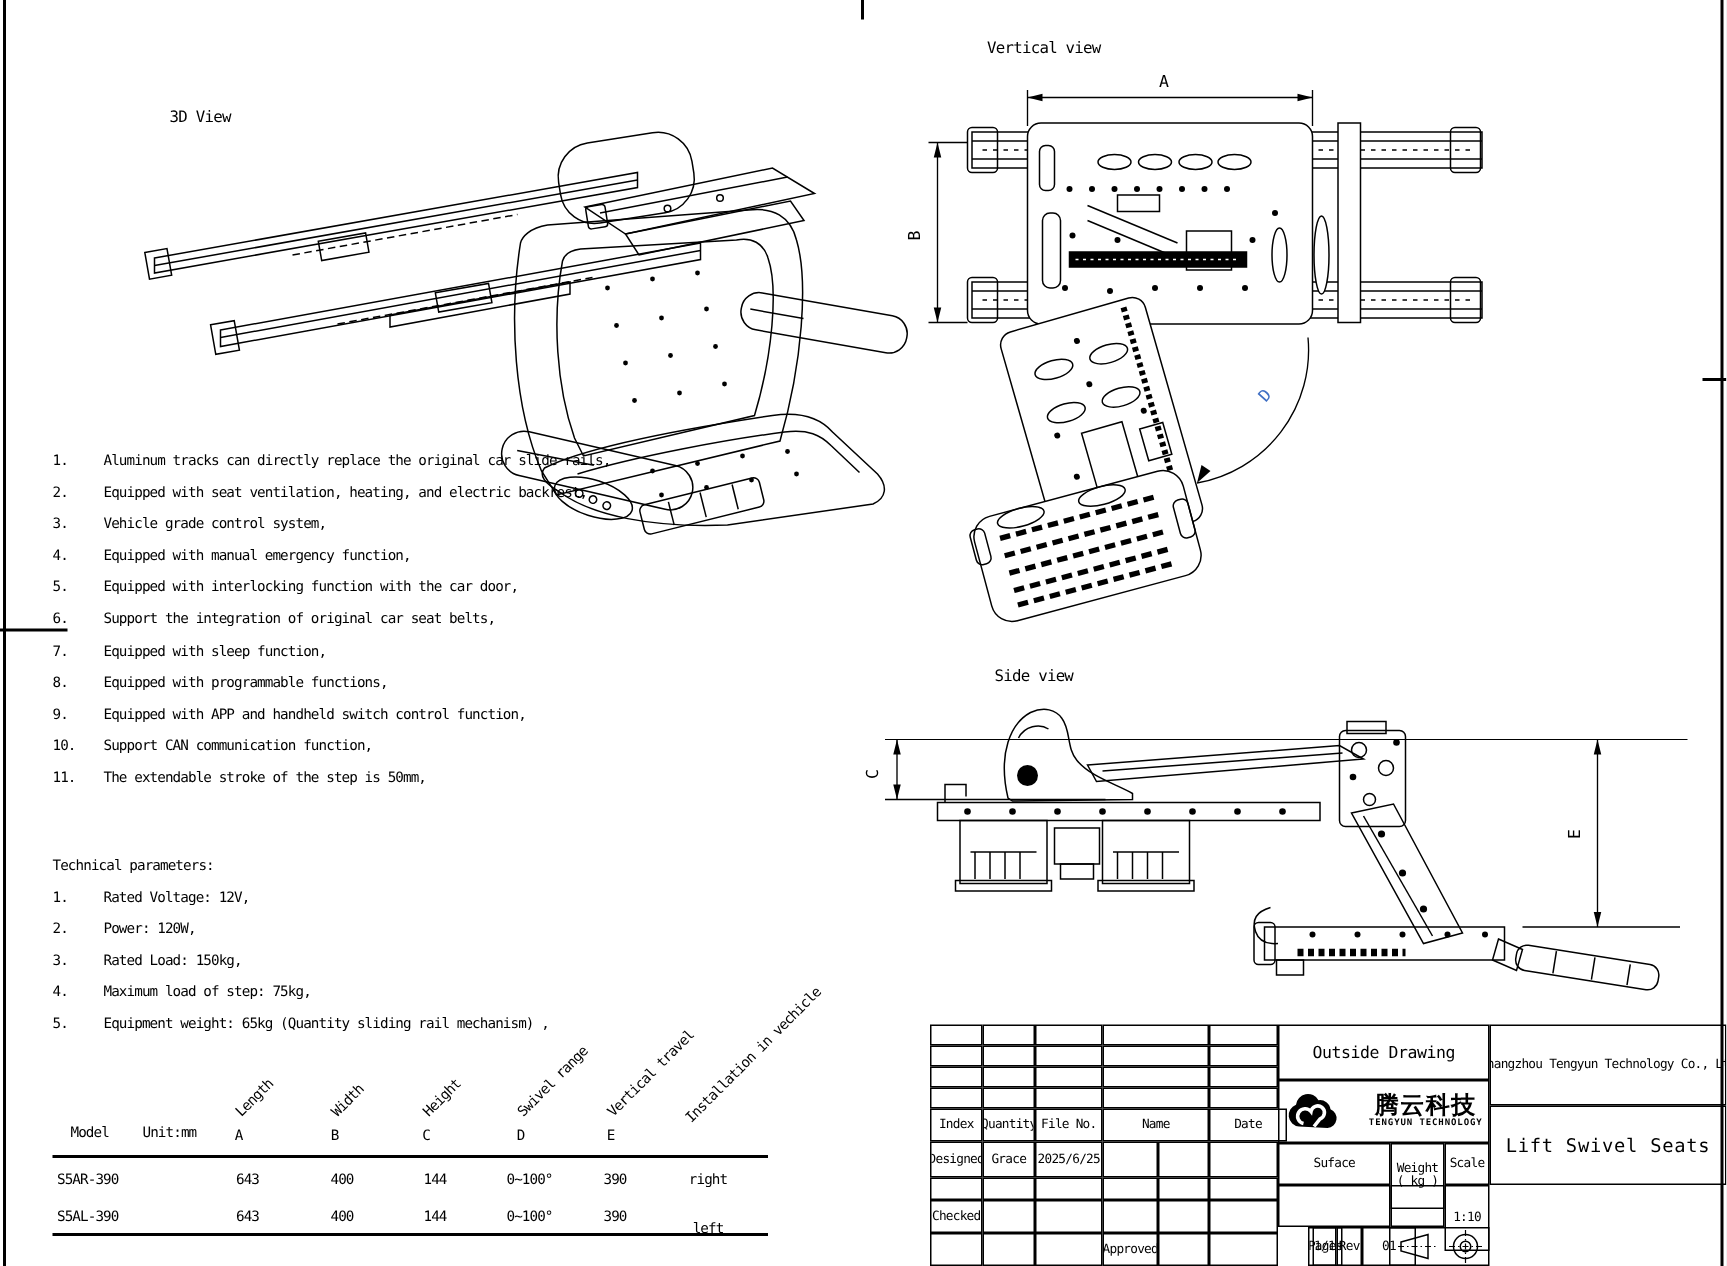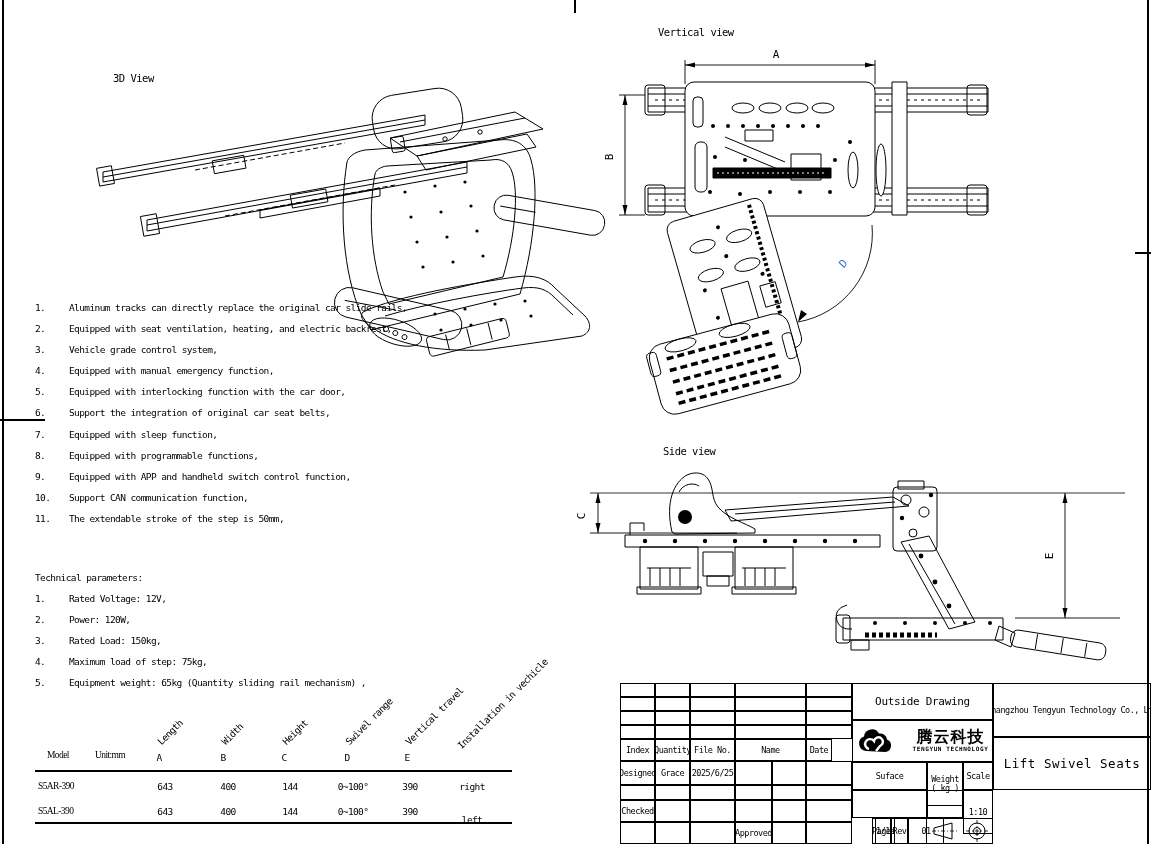--- a/index.html
+++ b/index.html
@@ -13,21 +13,21 @@
   .featrow{display:flex;height:21.1px;align-items:flex-start;}
   .featnum{width:34px;flex:0 0 34px;}
   .feattitle{height:21.1px;}
   
   .tb{position:absolute;left:620px;top:683px;width:531px;height:161px;}
   .cell{position:absolute;border:1px solid #000;box-sizing:border-box;
         display:flex;align-items:center;justify-content:center;
         font-size:8.5px;letter-spacing:-0.5px;white-space:nowrap;overflow:hidden;}
   
   .spec{position:absolute;left:35px;top:700px;width:480px;height:130px;font-size:9.5px;letter-spacing:-0.6px;}
-  .spec .lbl{position:absolute;white-space:nowrap;font-family:Liberation Serif, serif;}
+  .spec .lbl{position:absolute;white-space:nowrap;}
   .spec .rot{position:absolute;white-space:nowrap;transform:rotate(-45deg);transform-origin:0 100%;}
   .spec .num{position:absolute;white-space:nowrap;transform:translateX(-50%);}
   .dimtext{font-size:11px;font-family:"DejaVu Sans Mono",monospace;}
   svg{position:absolute;overflow:visible;}
   svg *{vector-effect:non-scaling-stroke;}
 </style>
 </head>
 <body>
 
 <div class="sheet">
@@ -486,21 +486,21 @@
     <div class="cell" style="left:0;top:42px;width:35px;height:14px;"></div>
     <div class="cell" style="left:35px;top:42px;width:35px;height:14px;"></div>
     <div class="cell" style="left:70px;top:42px;width:45px;height:14px;"></div>
     <div class="cell" style="left:115px;top:42px;width:71px;height:14px;"></div>
     <div class="cell" style="left:186px;top:42px;width:46px;height:14px;"></div>
 
     <div class="cell" style="left:0;top:56px;width:35px;height:22px;">Index</div>
     <div class="cell" style="left:35px;top:56px;width:35px;height:22px;">Quantity</div>
     <div class="cell" style="left:70px;top:56px;width:45px;height:22px;">File No.</div>
     <div class="cell" style="left:115px;top:56px;width:71px;height:22px;">Name</div>
-    <div class="cell" style="left:186px;top:56px;width:26px;height:22px;">Date</div>
+    <div class="cell" style="left:186px;top:56px;width:52px;height:22px;">Date</div>
 
     <div class="cell" style="left:0;top:78px;width:35px;height:24px;">Designed</div>
     <div class="cell" style="left:35px;top:78px;width:35px;height:24px;">Grace</div>
     <div class="cell" style="left:70px;top:78px;width:45px;height:24px;">2025/6/25</div>
     <div class="cell" style="left:115px;top:78px;width:37px;height:24px;"></div>
     <div class="cell" style="left:152px;top:78px;width:34px;height:24px;"></div>
     <div class="cell" style="left:186px;top:78px;width:46px;height:24px;"></div>
 
     <div class="cell" style="left:0;top:102px;width:35px;height:15px;"></div>
     <div class="cell" style="left:35px;top:102px;width:35px;height:15px;"></div>

